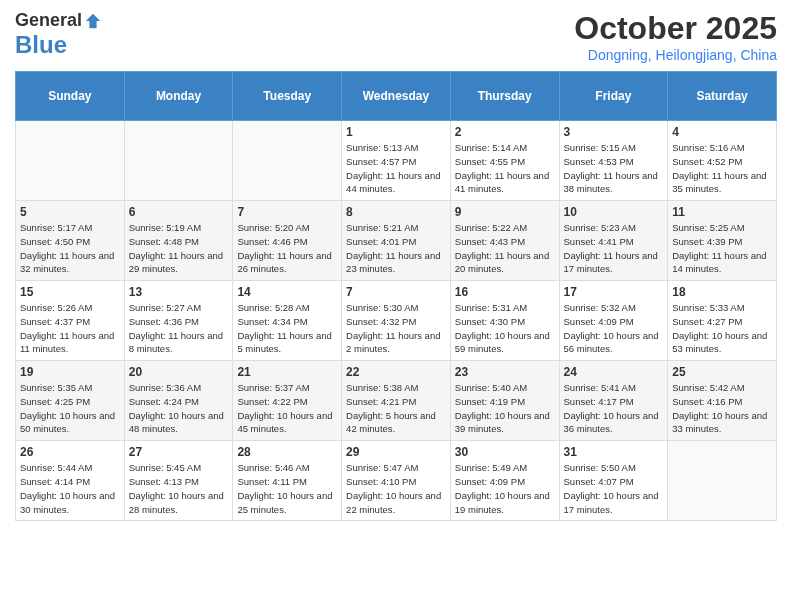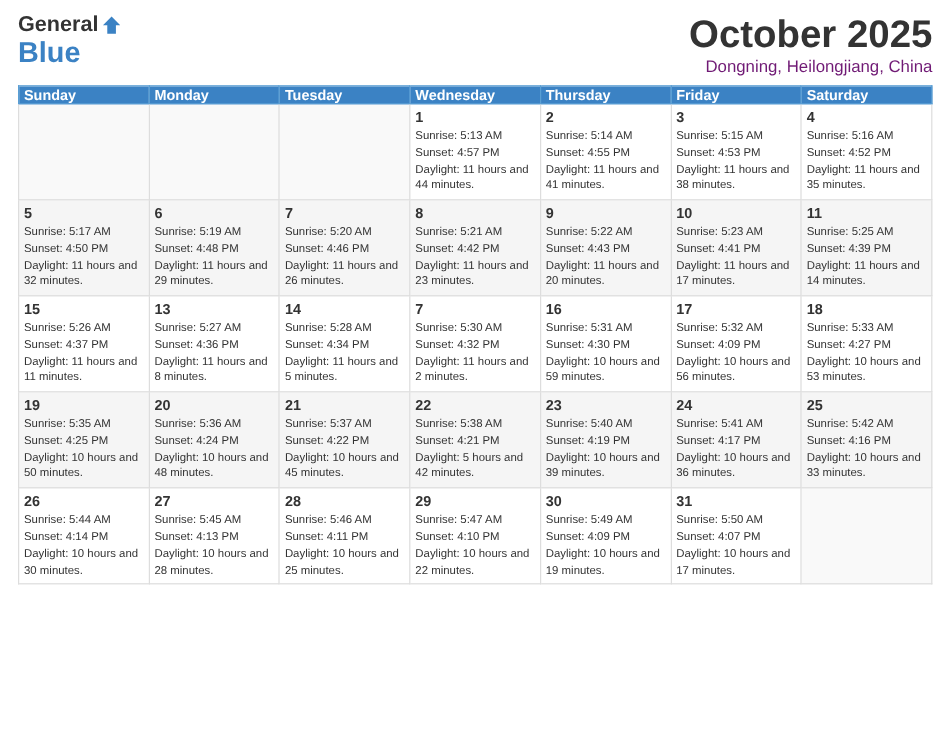--- a/index.html
+++ b/index.html
@@ -47,34 +47,34 @@
     .title-section {
       text-align: right;
     }
     .month-title {
       font-size: 32px;
       font-weight: bold;
       color: #333;
     }
     .location {
       font-size: 14px;
-      color: #701a75;
+      color: #3b82f6;
     }
     .calendar {
       width: 100%;
       border-collapse: collapse;
       table-layout: fixed;
     }
     .calendar th {
       background-color: #3b82c4;
       color: #fff;
       font-size: 12px;
       font-weight: bold;
-      padding: 0 4px;
-      text-align: left;
+      padding: 17px 4px;
+      text-align: center;
       border: 1px solid #5a9fd4;
     }
     .calendar td {
       border: 1px solid #ddd;
       vertical-align: top;
       padding: 4px 4px;
       font-size: 9.5px;
       color: #333;
       height: 78px;
       background: #fff;
@@ -162,21 +162,21 @@
           <td>
             <span class="day-number">6</span>
             <div class="day-info"><span>Sunrise: 5:19 AM</span><br><span>Sunset: 4:48 PM</span><br><span>Daylight: 11 hours and 29 minutes.</span></div>
           </td>
           <td>
             <span class="day-number">7</span>
             <div class="day-info"><span>Sunrise: 5:20 AM</span><br><span>Sunset: 4:46 PM</span><br><span>Daylight: 11 hours and 26 minutes.</span></div>
           </td>
           <td>
             <span class="day-number">8</span>
-            <div class="day-info"><span>Sunrise: 5:21 AM</span><br><span>Sunset: 4:42 PM</span><br><span>Daylight: 11 hours and 23 minutes.</span></div>
+            <div class="day-info"><span>Sunrise: 5:21 AM</span><br><span>Sunset: 4:01 PM</span><br><span>Daylight: 11 hours and 23 minutes.</span></div>
           </td>
           <td>
             <span class="day-number">9</span>
             <div class="day-info"><span>Sunrise: 5:22 AM</span><br><span>Sunset: 4:43 PM</span><br><span>Daylight: 11 hours and 20 minutes.</span></div>
           </td>
           <td>
             <span class="day-number">10</span>
             <div class="day-info"><span>Sunrise: 5:23 AM</span><br><span>Sunset: 4:41 PM</span><br><span>Daylight: 11 hours and 17 minutes.</span></div>
           </td>
           <td>

